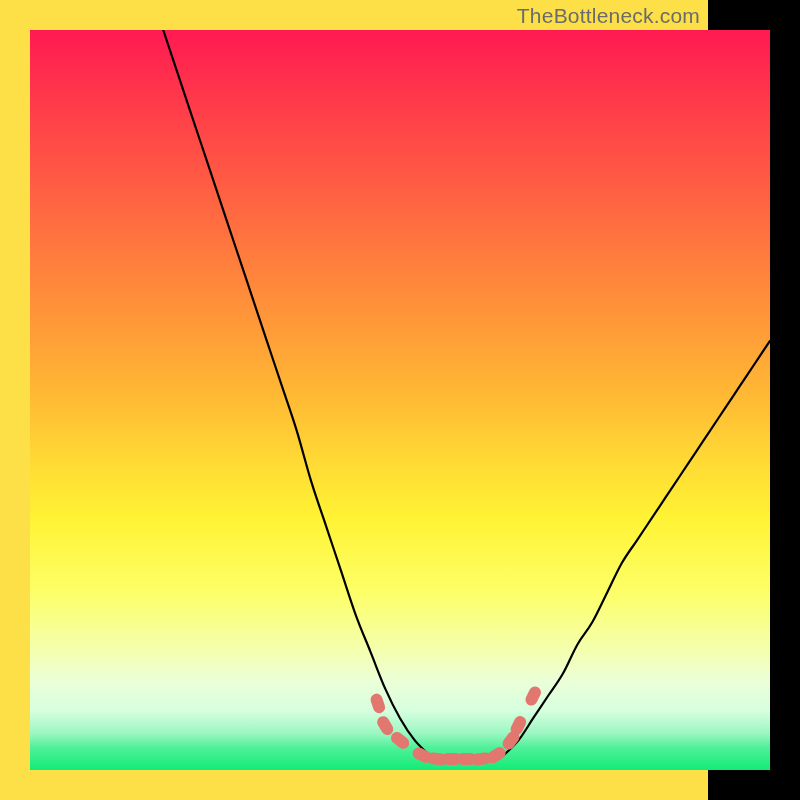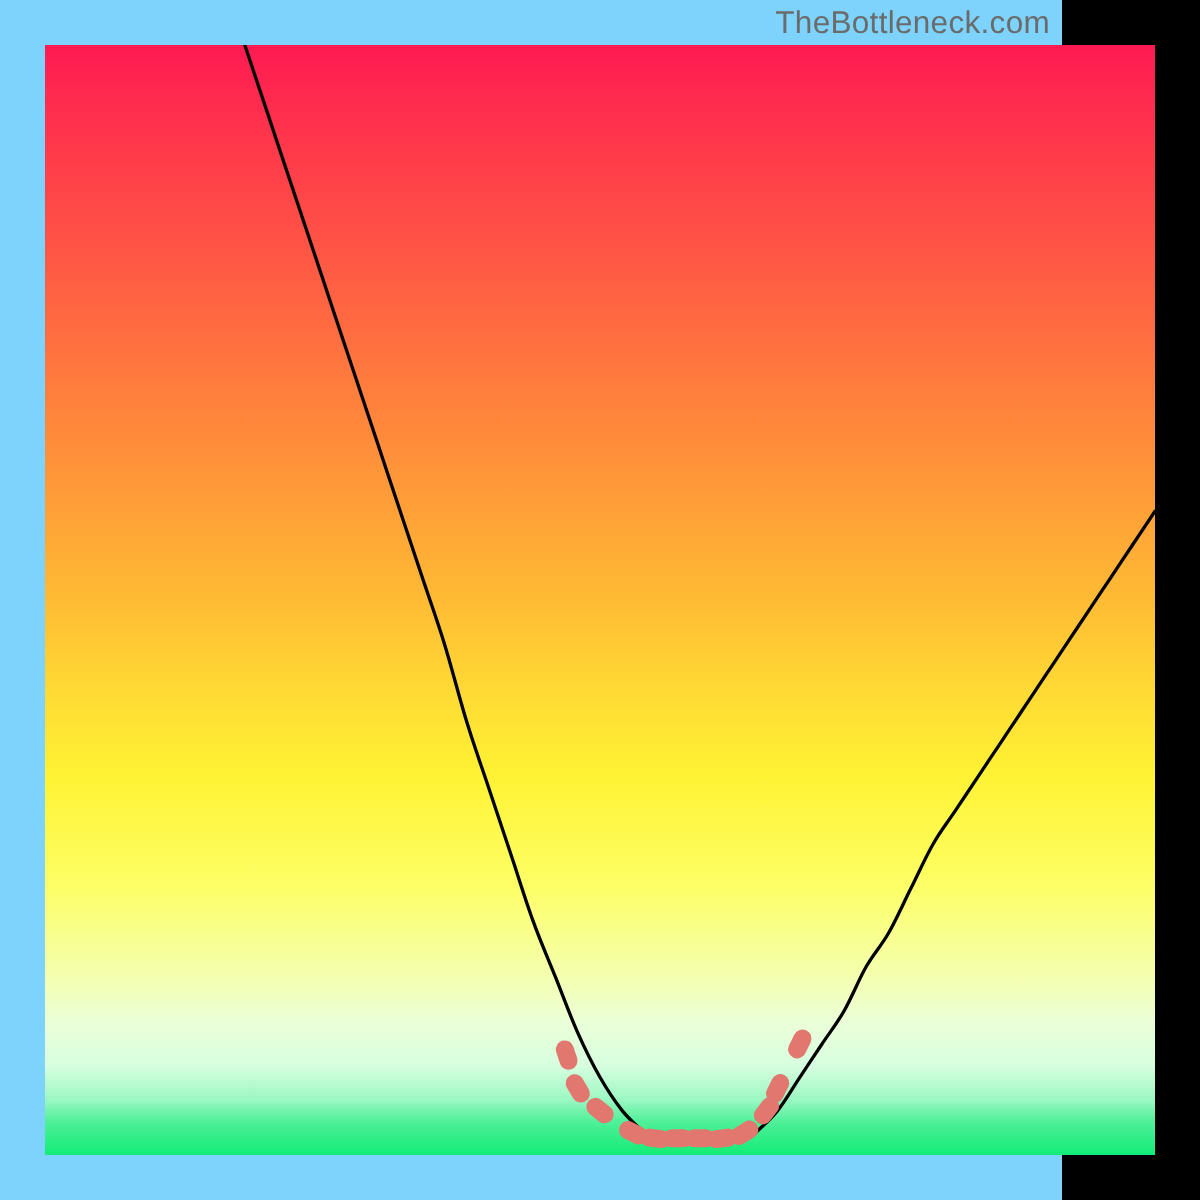--- a/index.html
+++ b/index.html
@@ -10,21 +10,21 @@
     overflow: hidden;
     background: #000;
     font-family: Arial, Helvetica, sans-serif;
   }
   .frame {
     position: absolute;
     top: 0;
     left: 0;
     width: 708px;
     height: 800px;
-    background: #7dd3fc;
+    background: #fde047;
   }
   .plot {
     position: absolute;
     top: 30px;
     left: 30px;
     width: 740px;
     height: 740px;
     background: linear-gradient(to bottom,
       #ff1a52 0%,
       #ff3b4a 10%,

